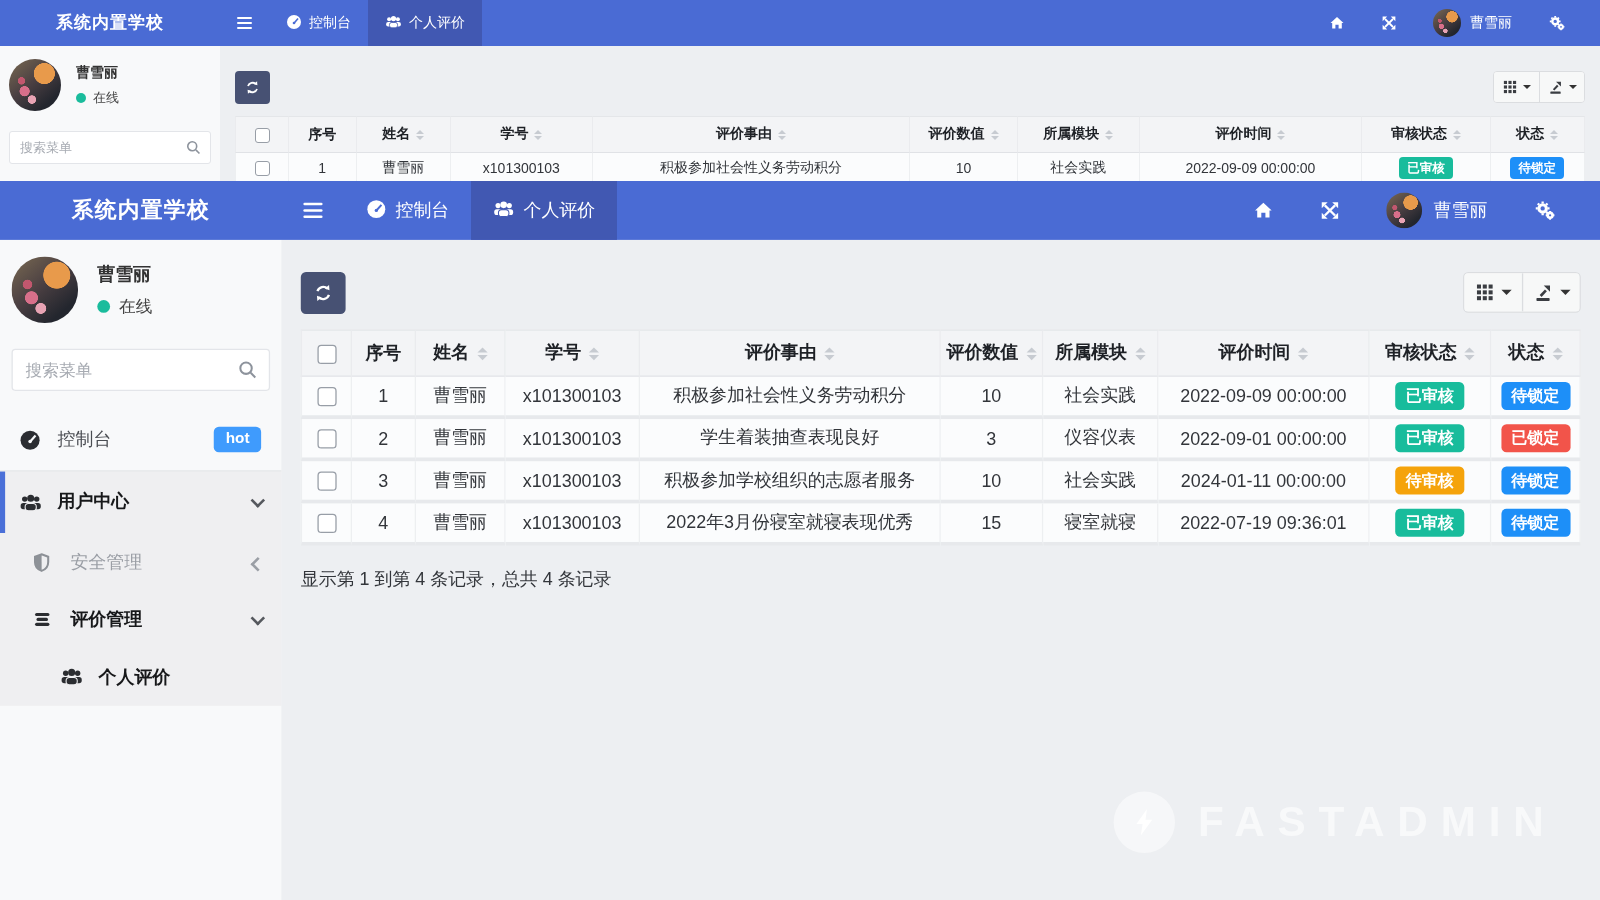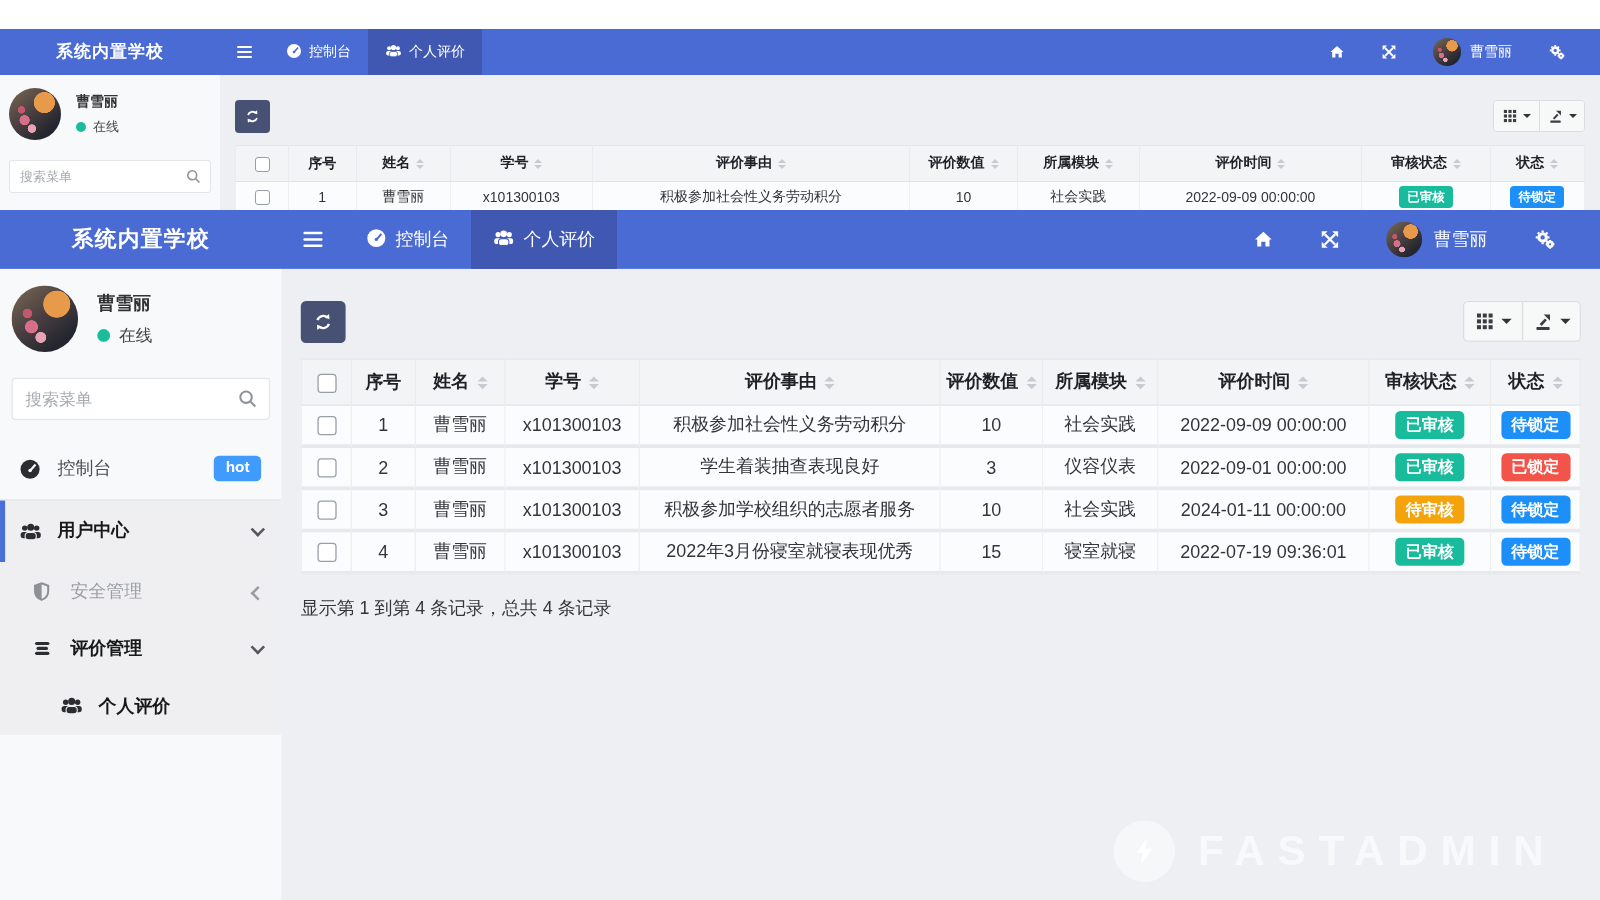--- a/index.html
+++ b/index.html
@@ -1,19 +1,19 @@
 <!DOCTYPE html>
 <html><head>
 <meta charset="utf-8">
 <style>
   * { margin:0; padding:0; box-sizing:border-box; }
   html,body { width:1600px; height:900px; overflow:hidden; background:#fff;
     font-family:"Liberation Sans","DejaVu Sans",sans-serif; }
 
-  .clip { position:absolute; left:0; overflow:hidden;margin-top:29px; }
+  .clip { position:absolute; left:0; overflow:hidden; }
   #clip-top    { top:0;   width:1600px; height:181px; }
   #clip-bottom { top:181px; width:1600px; height:719px; }
   #clip-top  .app { width:1600px; height:900px; }
   #clip-bottom .mount-scale { width:1250px; height:563px; transform:scale(1.28); transform-origin:0 0; }
   #clip-bottom .app { width:1250px; height:563px; }
 
   .app { position:relative; background:#edeff2; }
 
   
   .topbar { position:absolute; top:0; left:0; right:0; height:46px;

